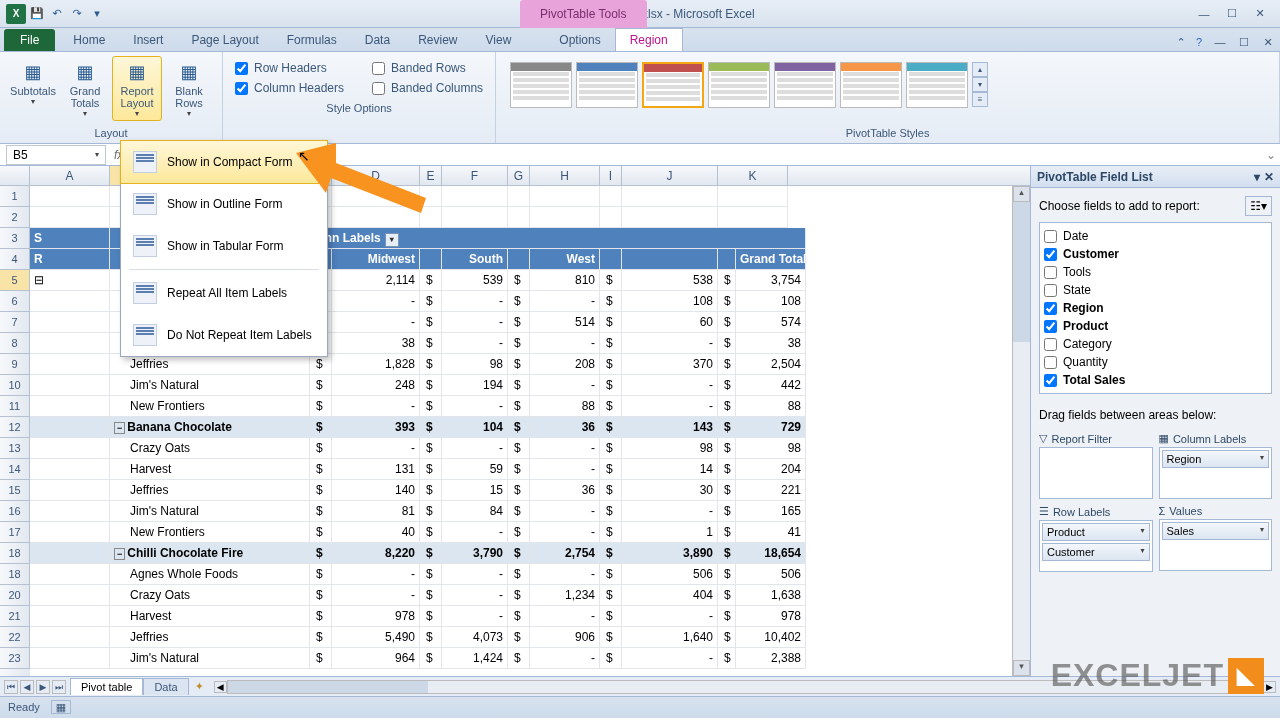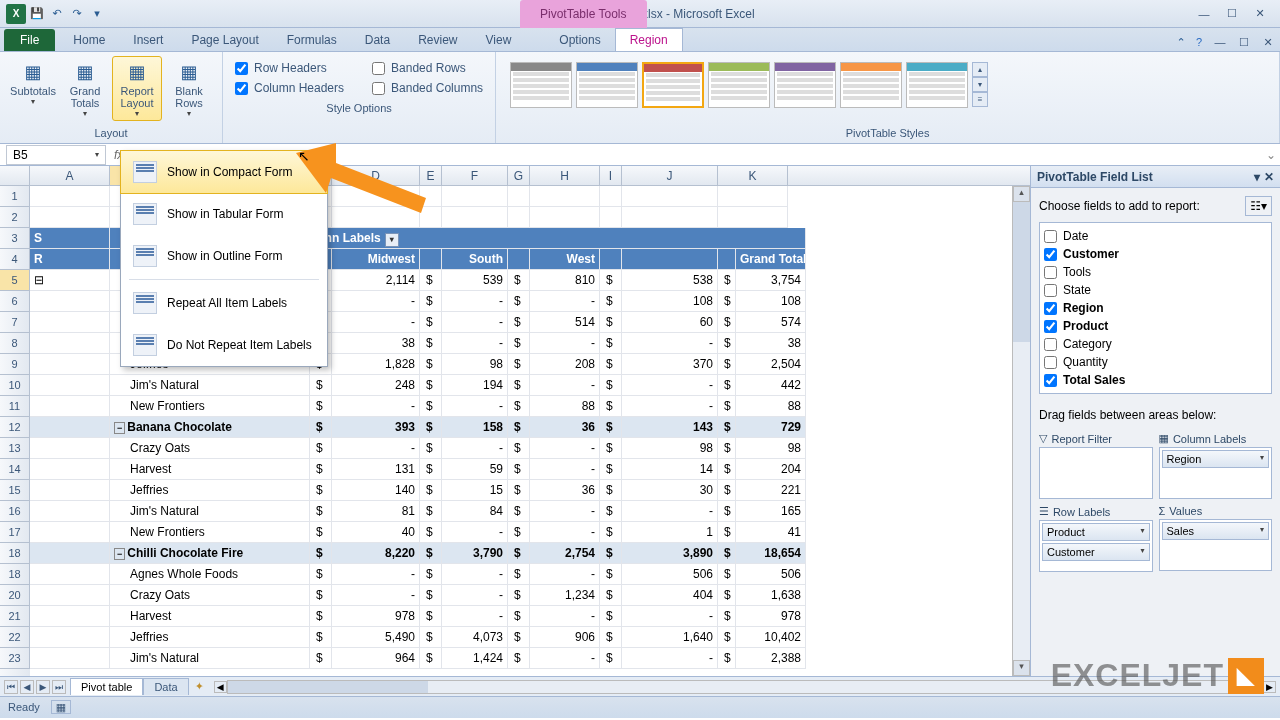--- a/index.html
+++ b/index.html
@@ -61,21 +61,21 @@
 .row-h.sel { background: #f9e4a8; }
 .cells { flex: 1; position: relative; }
 .cell-row { display: flex; height: 21px; }
 .cell { border-right: 1px solid #e2e5eb; border-bottom: 1px solid #e2e5eb; padding: 0 4px; font-size: 12px; line-height: 21px; overflow: hidden; white-space: nowrap; }
 .pt-header { background: #4f81bd; color: #fff; font-weight: bold; }
 .pt-subtotal { background: #dce6f1; font-weight: bold; }
 .num { text-align: right; }
 .dol { text-align: left; padding-left: 6px; }
 
 
-.dropdown { position: absolute; left: 120px; top: 150px; width: 208px; background: #fff; border: 1px solid #9aa8bc; box-shadow: 3px 3px 6px rgba(0,0,0,0.25); z-index: 100; }
+.dropdown { position: absolute; left: 120px; top: 140px; width: 208px; background: #fff; border: 1px solid #9aa8bc; box-shadow: 3px 3px 6px rgba(0,0,0,0.25); z-index: 100; }
 .dropdown-item { display: flex; align-items: center; padding: 10px 12px; gap: 10px; font-size: 12px; cursor: pointer; }
 .dropdown-item.hover { background: linear-gradient(#fef7d8,#fde89a); border: 1px solid #e3b31f; margin: -1px; }
 .dropdown-sep { height: 1px; background: #d8dee8; margin: 2px 8px; }
 .dropdown-icon { width: 24px; height: 22px; background: #eef2f8; border: 1px solid #c3cfe0; display: flex; flex-direction: column; padding: 2px; gap: 1px; }
 .dropdown-icon .ln { height: 2px; background: #5a7fb0; }
 
 
 .arrow-pointer { position: absolute; left: 296px; top: 143px; z-index: 200; pointer-events: none;}
 .cursor-icon { position: absolute; left: 298px; top: 148px; z-index: 201; font-size: 14px; color: #000; pointer-events: none;}
 
@@ -474,21 +474,21 @@
             <div class="cell  num" style="width:96px">-</div>
             <div class="cell  dol" style="width:18px">$</div>
             <div class="cell  num" style="width:70px;font-weight:normal">88</div>
           </div>
           <div class="cell-row">
             <div class="cell pt-subtotal" style="width:80px"></div>
             <div class="cell pt-subtotal" style="width:200px;font-weight:bold"><span style="font-size:9px;margin-right:2px;border:1px solid #888;padding:0 2px;line-height:10px;">−</span>Banana Chocolate</div>
             <div class="cell pt-subtotal dol" style="width:22px">$</div>
             <div class="cell pt-subtotal num" style="width:88px">393</div>
             <div class="cell pt-subtotal dol" style="width:22px">$</div>
-            <div class="cell pt-subtotal num" style="width:66px">158</div>
+            <div class="cell pt-subtotal num" style="width:66px">104</div>
             <div class="cell pt-subtotal dol" style="width:22px">$</div>
             <div class="cell pt-subtotal num" style="width:70px">36</div>
             <div class="cell pt-subtotal dol" style="width:22px">$</div>
             <div class="cell pt-subtotal num" style="width:96px">143</div>
             <div class="cell pt-subtotal dol" style="width:18px">$</div>
             <div class="cell pt-subtotal num" style="width:70px;font-weight:bold">729</div>
           </div>
           <div class="cell-row">
             <div class="cell " style="width:80px"></div>
             <div class="cell " style="width:200px;padding-left:20px;font-weight:normal">Crazy Oats</div>
@@ -779,29 +779,29 @@
         <div class="ln"></div>
       </div>
     <span>Show in Compact Form</span>
   </div>
   <div class="dropdown-item">
     <div class="dropdown-icon">
         <div class="ln"></div>
         <div class="ln"></div>
         <div class="ln"></div>
       </div>
-    <span>Show in Tabular Form</span>
+    <span>Show in Outline Form</span>
   </div>
   <div class="dropdown-item">
     <div class="dropdown-icon">
         <div class="ln"></div>
         <div class="ln"></div>
         <div class="ln"></div>
       </div>
-    <span>Show in Outline Form</span>
+    <span>Show in Tabular Form</span>
   </div>
   <div class="dropdown-sep"></div>
   <div class="dropdown-item">
     <div class="dropdown-icon">
         <div class="ln"></div>
         <div class="ln"></div>
         <div class="ln"></div>
       </div>
     <span>Repeat All Item Labels</span>
   </div>

